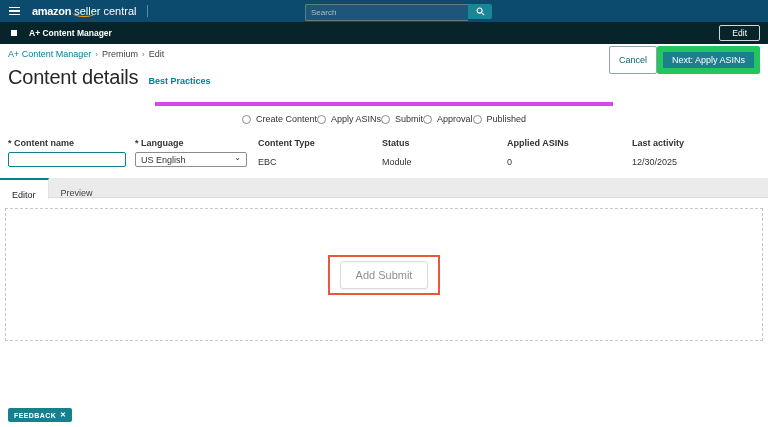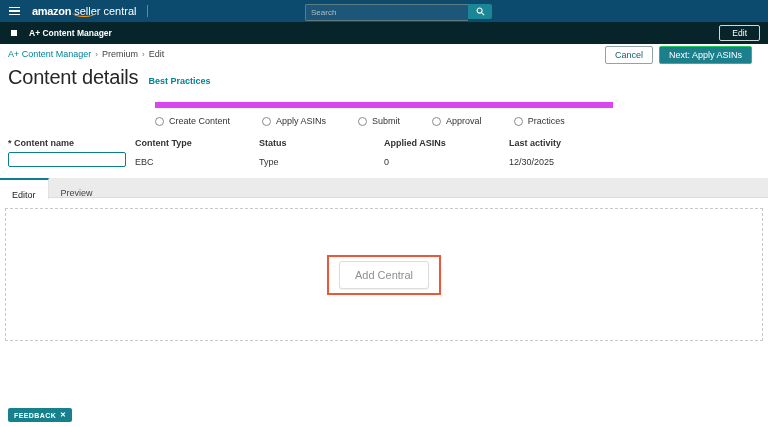--- a/index.html
+++ b/index.html
@@ -47,34 +47,34 @@
   .appbar-edit { position:absolute; right:8px; top:3px; background:transparent; color:#fff;
     border:1px solid #cfd8d8; border-radius:2px; font-size:8.5px; padding:2px 12px; cursor:pointer;
     font-family:"Liberation Sans",sans-serif; }
 
   
   .breadcrumb { position:absolute; top:49px; left:8px; font-size:9px; display:flex; align-items:center; gap:4px; }
   .breadcrumb a { color:#008296; text-decoration:none; cursor:pointer; }
   .breadcrumb .sep { color:#777; font-size:8px; }
   .breadcrumb .crumb { color:#444; }
 
-  .actions { position:absolute; top:46px; right:16px; display:flex; gap:6px;margin-left:12px; }
+  .actions { position:absolute; top:46px; right:8px; display:flex; gap:0;margin-left:12px; }
   .btn { font-family:"Liberation Sans",sans-serif; font-size:9px; padding:3px 9px;
     border-radius:2px; cursor:pointer; }
   .btn-light { background:#fff; border:1px solid #8fa4a6; color:#10616b; }
-  .btn-primary { background:#1b7f8c; border:1px solid #22c55e; color:#fff; }
+  .btn-primary { background:#1b7f8c; border:6px solid #22c55e; color:#fff; }
 
   
   .title-row { position:absolute; top:66px; left:8px; display:flex; align-items:baseline; }
   .page-title { font-size:20px; font-weight:500; color:#272727; letter-spacing:-0.2px;text-align:right; }
   .best-practices { margin-left:10px; font-size:9px; font-weight:bold; color:#008296; text-decoration:none; cursor:pointer; }
 
   
   .steps { position:absolute; top:102px; left:155px; width:458px;
-    border-top:6px solid #d946ef; padding-top:8px; display:flex; justify-content:flex-start;gap:32px; }
+    border-top:4px solid #d946ef; padding-top:8px; display:flex; justify-content:center; }
   .step { display:flex; align-items:center; gap:5px; }
   .step .radio { width:9px; height:9px; border:1px solid #8a8a8a; border-radius:50%; background:#fff; }
   .step .lbl { font-size:9px; color:#333; }
 
   
   .form-row { position:absolute; top:138px; left:8px; right:8px; display:flex; }
   .fcol { display:flex; flex-direction:column; }
   .fcol .flabel { font-size:9px; font-weight:bold; color:#333; margin-bottom:4px; }
   .fcol .fvalue { font-size:9px; color:#333; margin-top:5px; }
   .c1 { width:127px; } .c2 { width:123px; } .c3 { width:124px; }
@@ -174,56 +174,63 @@
   <div class="step">
     <span class="radio"></span>
     <span class="lbl">Submit</span>
   </div>
   <div class="step">
     <span class="radio"></span>
     <span class="lbl">Approval</span>
   </div>
   <div class="step">
     <span class="radio"></span>
-    <span class="lbl">Practices</span>
+    <span class="lbl">Published</span>
   </div>
 </div>
 
 <div class="form-row">
   <div class="fcol c1">
     <span class="flabel">* Content name</span>
     <input class="name-input" type="text" value="" style="">
   </div>
+  <div class="fcol c2">
+    <span class="flabel">* Language</span>
+    <div class="select-box">
+      <span class="sv">US English</span>
+      <span class="chev">⌄</span>
+    </div>
+  </div>
   <div class="fcol c3">
     <span class="flabel">Content Type</span>
     <span class="fvalue">EBC</span>
   </div>
   <div class="fcol c4">
     <span class="flabel">Status</span>
-    <span class="fvalue">Type</span>
+    <span class="fvalue">Module</span>
   </div>
   <div class="fcol c5">
     <span class="flabel">Applied ASINs</span>
     <span class="fvalue">0</span>
   </div>
   <div class="fcol c6">
     <span class="flabel">Last activity</span>
     <span class="fvalue">12/30/2025</span>
   </div>
 </div>
 
 <div class="tabs">
   <div class="tab active">Editor</div>
   <div class="tab">Preview</div>
 </div>
 
 <div class="editor-area">
   <div class="dashed-box">
     <div class="annotation">
-      <button class="add-module">Add Central</button>
+      <button class="add-module">Add Submit</button>
     </div>
   </div>
 </div>
 
 <button class="feedback">
   <span>FEEDBACK</span>
   <span>✕</span>
 </button>
 
 </body></html>

